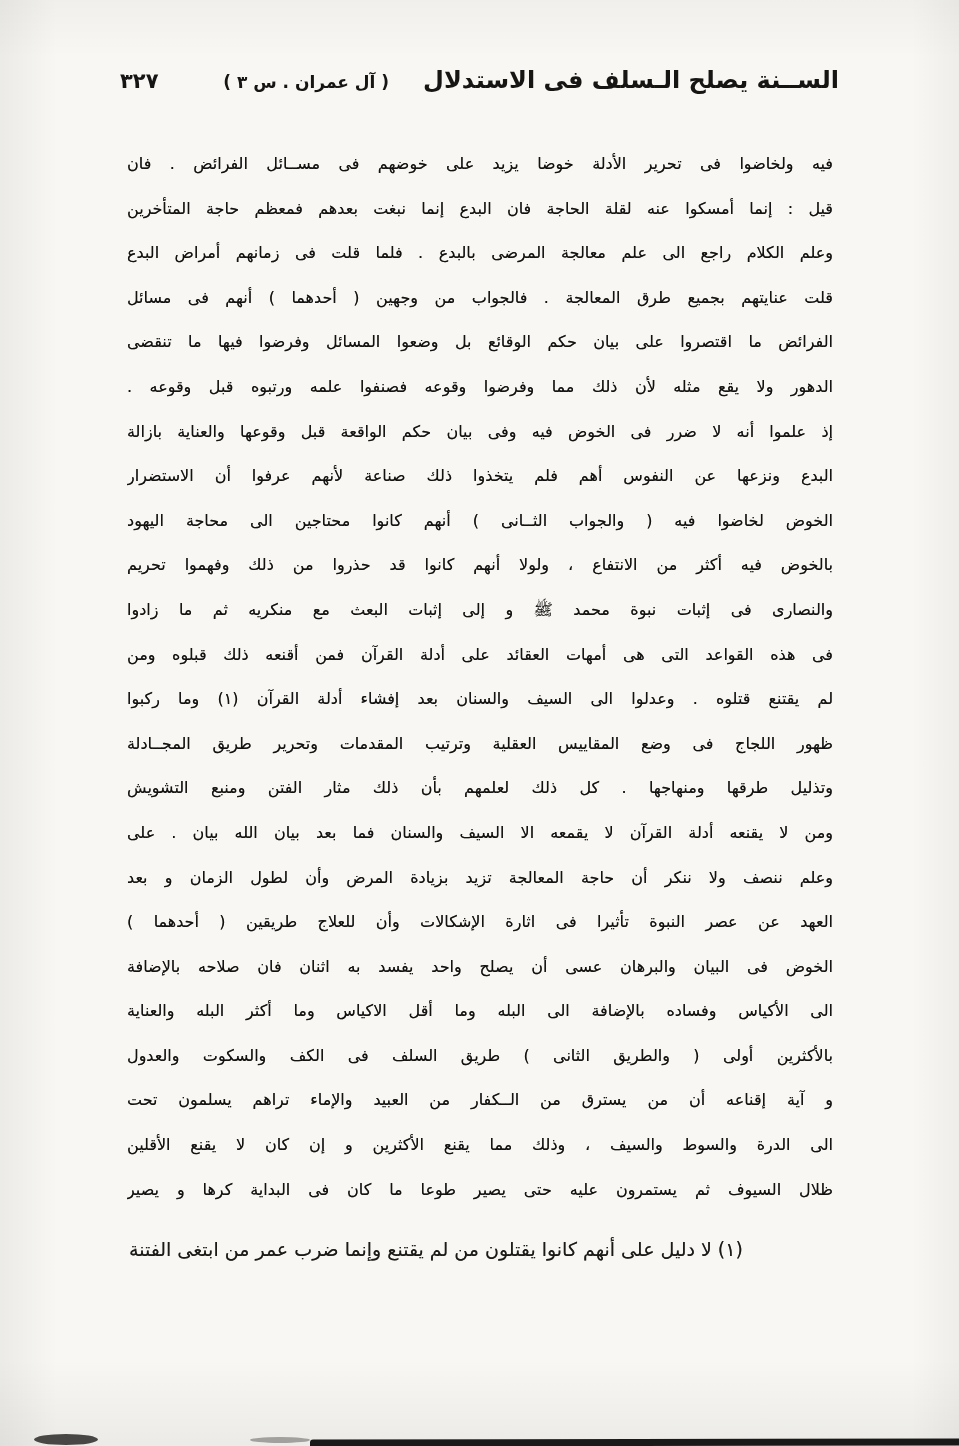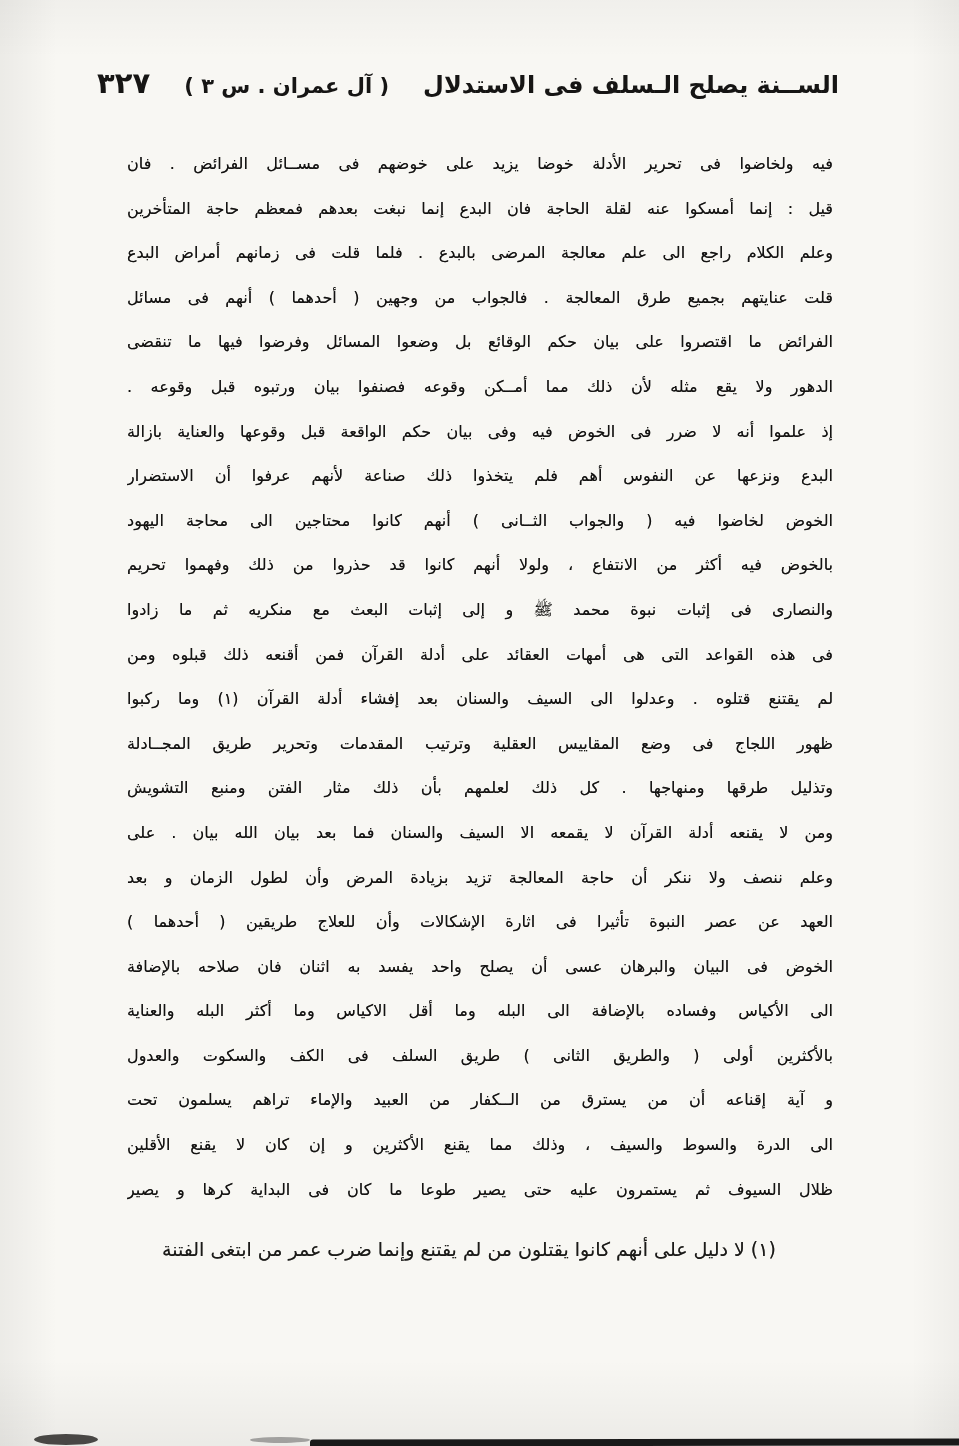--- a/index.html
+++ b/index.html
@@ -31,27 +31,27 @@
     align-items: baseline;
     gap: 34px;
   }
   .header-title {
     font-size: 24px;
     font-weight: bold;
     letter-spacing: 0.5px;
     white-space: nowrap;
   }
   .header-ref {
-    font-size: 21px;
+    font-size: 17px;
     font-weight: bold;
     white-space: nowrap;
   }
   .page-number {
     margin-right: auto; 
-    font-size: 29px;
+    font-size: 21px;
     font-weight: bold;
     letter-spacing: 2px;
   }
   .text-block {
     position: absolute;
     top: 142px;
     right: 126px;
     width: 706px;
   }
   .text-line {
@@ -65,21 +65,21 @@
     color: #131211;
     text-shadow: 0 0 0.5px rgba(0,0,0,0.55);
   }
   .footnote {
     position: absolute;
     top: 1232px;
     right: 150px;
     width: 680px;
     font-size: 19px;
     line-height: 34px;
-    text-align: center;
+    text-align: left;
     color: #1b1a18;
     text-shadow: 0 0 0.4px rgba(0,0,0,0.5);
   }
   
   .artifact-bottom-strip {
     position: absolute;
     bottom: 0;
     left: 310px;
     right: 0;
     height: 7px;
@@ -118,21 +118,21 @@
     <span class="header-ref">( آل عمران . س ٣ )</span>
     <span class="page-number">٣٢٧</span>
   </div>
 
   <div class="text-block">
     <div class="text-line">فيه ولخاضوا فى تحرير الأدلة خوضا يزيد على خوضهم فى مســائل الفرائض . فان</div>
     <div class="text-line">قيل : إنما أمسكوا عنه لقلة الحاجة فان البدع إنما نبغت بعدهم فمعظم حاجة المتأخرين</div>
     <div class="text-line">وعلم الكلام راجع الى علم معالجة المرضى بالبدع . فلما قلت فى زمانهم أمراض البدع</div>
     <div class="text-line">قلت عنايتهم بجميع طرق المعالجة . فالجواب من وجهين ( أحدهما ) أنهم فى مسائل</div>
     <div class="text-line">الفرائض ما اقتصروا على بيان حكم الوقائع بل وضعوا المسائل وفرضوا فيها ما تنقضى</div>
-    <div class="text-line">الدهور ولا يقع مثله لأن ذلك مما أمــكن وقوعه فصنفوا بيان ورتبوه قبل وقوعه .</div>
+    <div class="text-line">الدهور ولا يقع مثله لأن ذلك مما وفرضوا وقوعه فصنفوا علمه ورتبوه قبل وقوعه .</div>
     <div class="text-line">إذ علموا أنه لا ضرر فى الخوض فيه وفى بيان حكم الواقعة قبل وقوعها والعناية بازالة</div>
     <div class="text-line">البدع ونزعها عن النفوس أهم فلم يتخذوا ذلك صناعة لأنهم عرفوا أن الاستضرار</div>
     <div class="text-line">الخوض لخاضوا فيه ( والجواب الثــانى ) أنهم كانوا محتاجين الى محاجة اليهود</div>
     <div class="text-line">بالخوض فيه أكثر من الانتفاع ، ولولا أنهم كانوا قد حذروا من ذلك وفهموا تحريم</div>
     <div class="text-line">والنصارى فى إثبات نبوة محمد ﷺ و إلى إثبات البعث مع منكريه ثم ما زادوا</div>
     <div class="text-line">فى هذه القواعد التى هى أمهات العقائد على أدلة القرآن فمن أقنعه ذلك قبلوه ومن</div>
     <div class="text-line">لم يقتنع قتلوه . وعدلوا الى السيف والسنان بعد إفشاء أدلة القرآن (١) وما ركبوا</div>
     <div class="text-line">ظهور اللجاج فى وضع المقاييس العقلية وترتيب المقدمات وتحرير طريق المجــادلة</div>
     <div class="text-line">وتذليل طرقها ومنهاجها . كل ذلك لعلمهم بأن ذلك مثار الفتن ومنبع التشويش</div>
     <div class="text-line">ومن لا يقنعه أدلة القرآن لا يقمعه الا السيف والسنان فما بعد بيان الله بيان . على</div>

